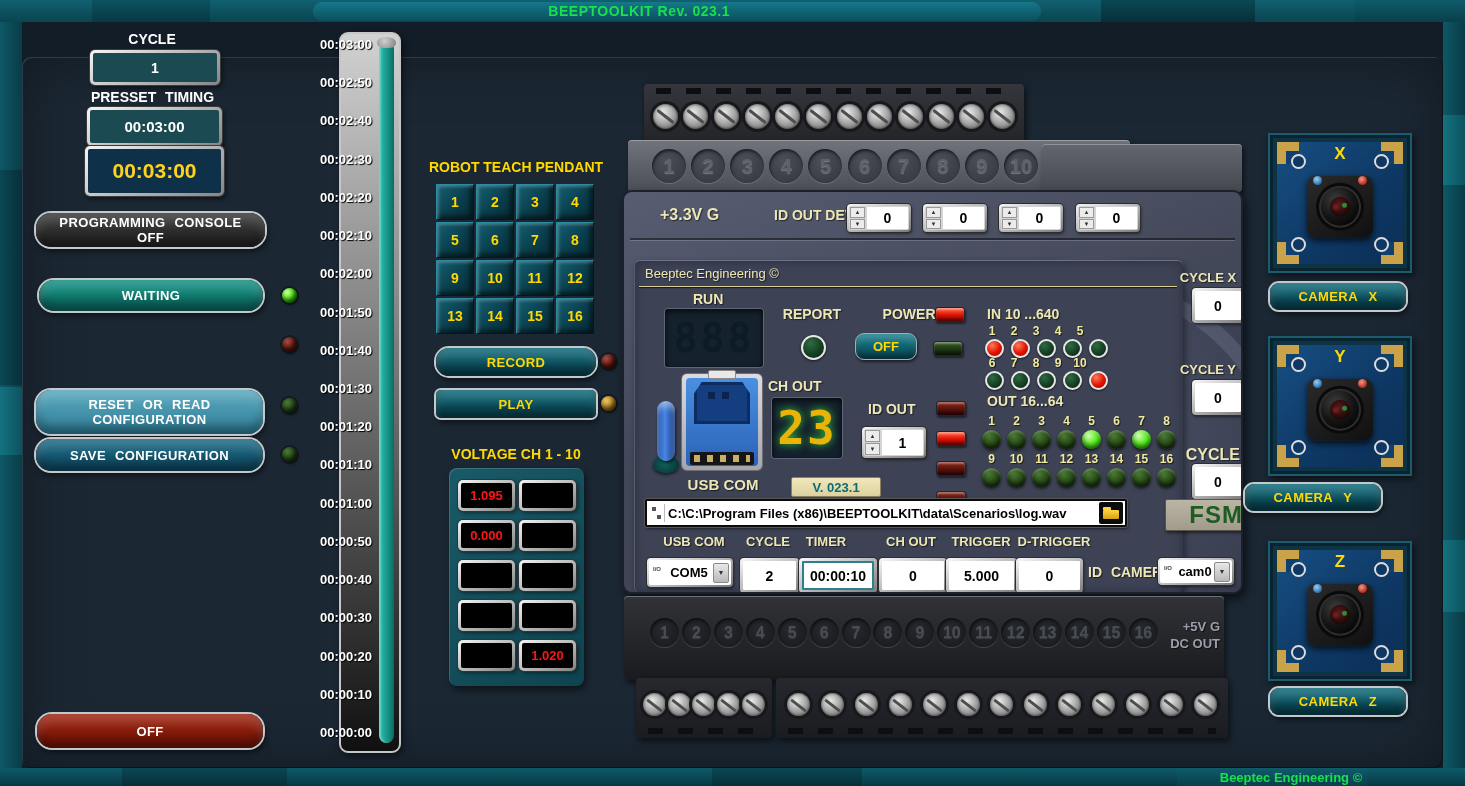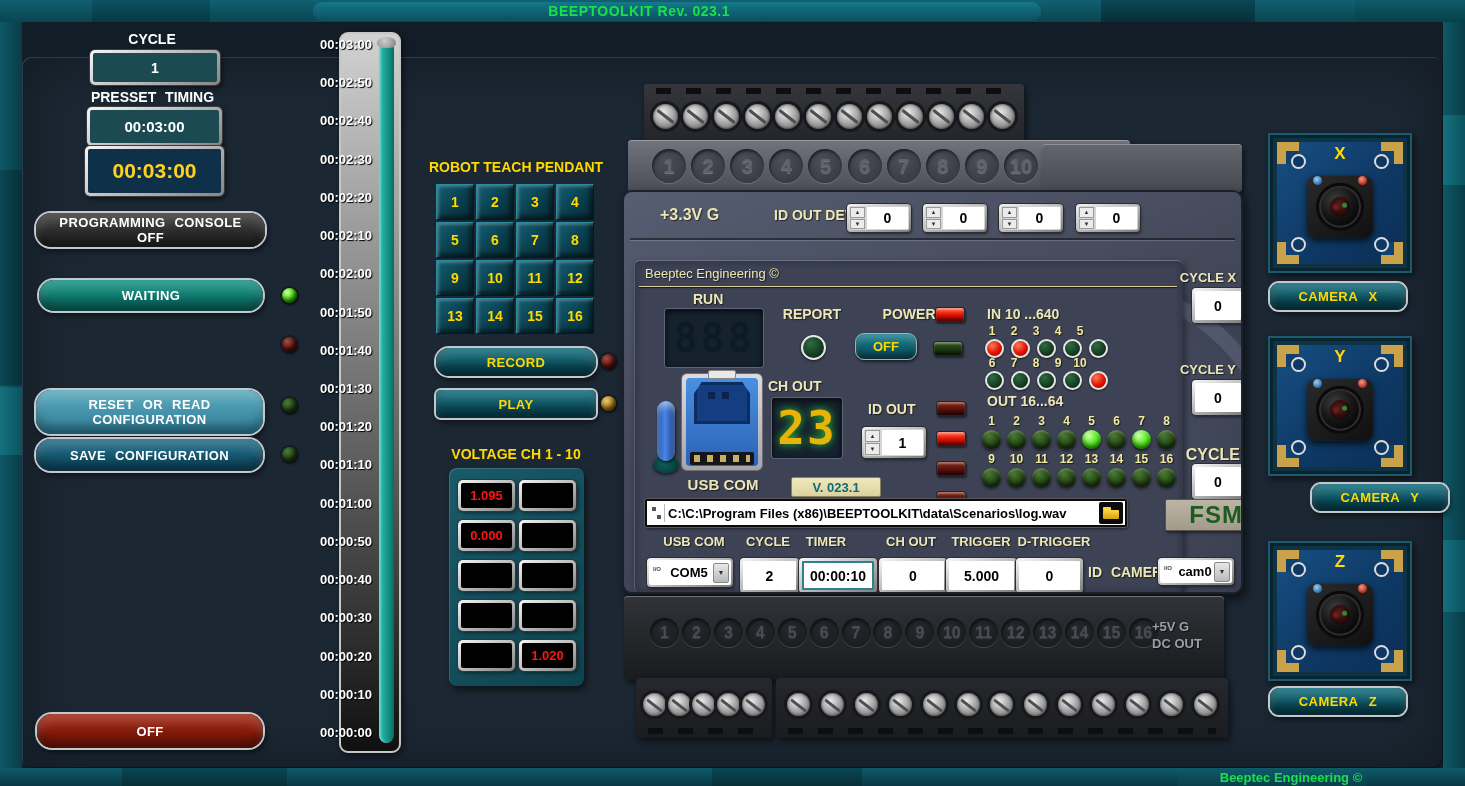--- a/index.html
+++ b/index.html
@@ -128,21 +128,21 @@
   .goldc.br{right:0;bottom:0;}.goldc.br::after{left:0;top:0;}
   .hole{position:absolute;width:11px;height:11px;border:2px solid #dcdcdc;border-radius:50%;background:#0e3763;}
   .camletter{position:absolute;top:2px;left:0;right:0;text-align:center;color:#ffd900;font-weight:bold;font-size:17px;z-index:3;}
   .mount{position:absolute;left:50%;top:50%;width:66px;height:62px;transform:translate(-50%,-44%);background:linear-gradient(145deg,#2a2a2a,#101010);border-radius:9px;box-shadow:0 3px 6px rgba(0,0,0,.7);z-index:2;}
   .lens{position:absolute;left:50%;top:50%;width:48px;height:48px;transform:translate(-50%,-50%);border-radius:50%;background:radial-gradient(circle at 40% 35%,#3c3c3c,#161616 40%,#000 78%);box-shadow:inset 0 0 0 3px #0a0a0a,inset 0 0 0 5px #2e2e2e;}
   .lens::before{content:"";position:absolute;left:50%;top:50%;width:20px;height:20px;transform:translate(-50%,-50%);border-radius:50%;background:radial-gradient(circle at 45% 40%,#5c1a1a,#1c0707 72%);}
   .lens::after{content:"";position:absolute;left:26px;top:20px;width:5px;height:5px;border-radius:50%;background:#2e8a3a;box-shadow:-9px 2px 3px rgba(150,40,40,.8);}
   .dot{position:absolute;width:9px;height:9px;border-radius:50%;z-index:3;}
   .dot.blue{background:radial-gradient(circle at 40% 35%,#9ad0f0,#2a6fb0 70%);}
   .dot.red{background:radial-gradient(circle at 40% 35%,#f09a8a,#b02a1a 70%);}
-  .rail-txt{position:absolute;color:#9aa0aa;font-weight:bold;font-size:13px;line-height:17px;text-align:left;text-shadow:1px 1px 1px rgba(0,0,0,.6);}
+  .rail-txt{position:absolute;color:#9aa0aa;font-weight:bold;font-size:13px;line-height:17px;text-align:right;text-shadow:1px 1px 1px rgba(0,0,0,.6);}
 </style>
 </head>
 <body>
 
 <div class="stage">
 
   <div class="bar-top"></div>
   <div class="strip-left"></div>
   <div class="strip-right"></div>
   <div class="bar-bottom"></div>
@@ -593,21 +593,21 @@
       <div class="hole" style="left:14px;bottom:12px;"></div>
         <div class="hole" style="right:14px;bottom:12px;"></div>
       <span class="camletter">Y</span>
       <div class="dot blue" style="left:36px;top:34px;"></div>
         <div class="dot red" style="right:36px;top:34px;"></div>
       <div class="mount">
           <div class="lens"></div>
         </div>
     </div>
   </div>
-  <button class="pill tealbtn" style="left:1312px;top:484px;width:136px;height:27px;border:none;border-radius:9px;word-spacing:7px;">CAMERA Y</button>
+  <button class="pill tealbtn" style="left:1245px;top:484px;width:136px;height:27px;border:none;border-radius:9px;word-spacing:7px;">CAMERA Y</button>
 
   <div class="camboard" style="left:1268px;top:541px;">
     <div class="pcb">
       <div class="goldc tl"></div>
         <div class="goldc tr"></div>
         <div class="goldc bl"></div>
         <div class="goldc br"></div>
       <div class="hole" style="left:14px;top:12px;"></div>
         <div class="hole" style="right:14px;top:12px;"></div>
       <div class="hole" style="left:14px;bottom:12px;"></div>

